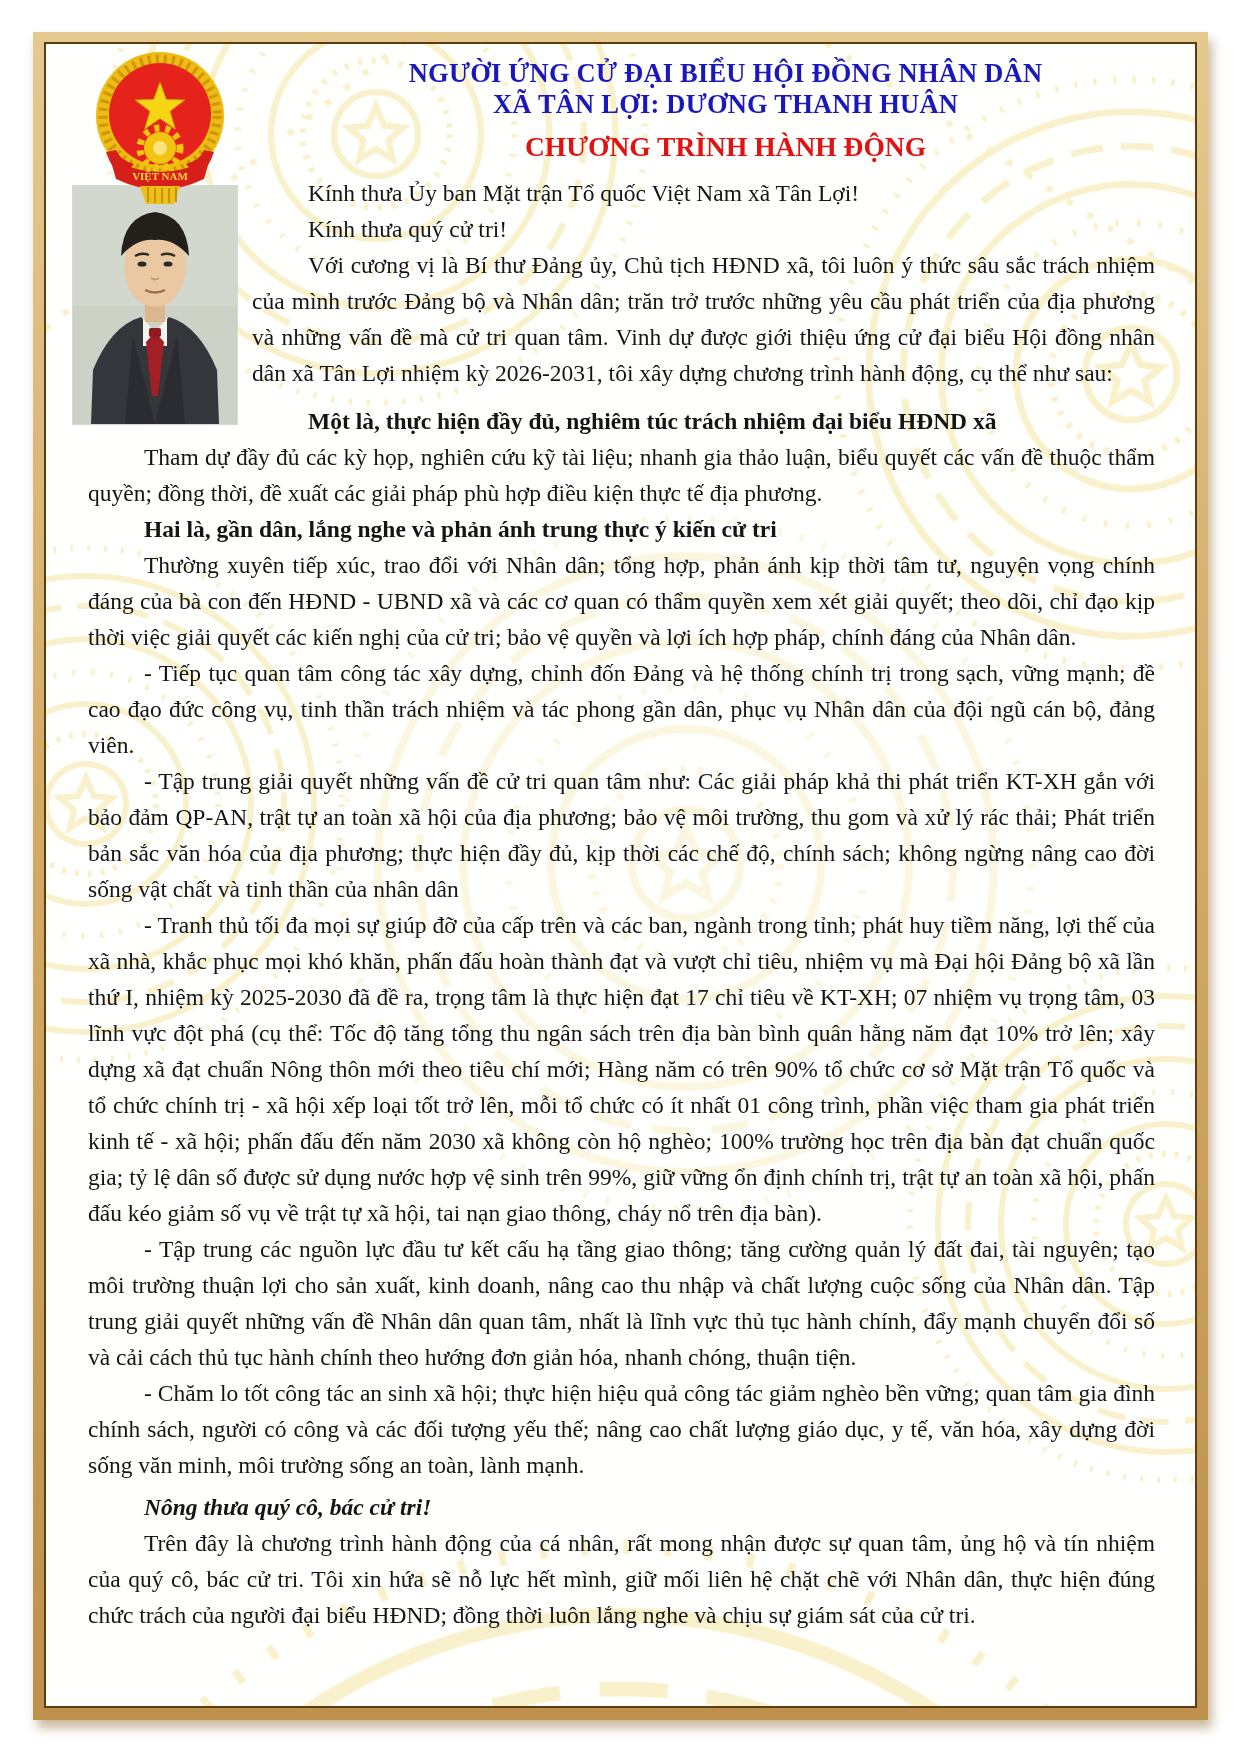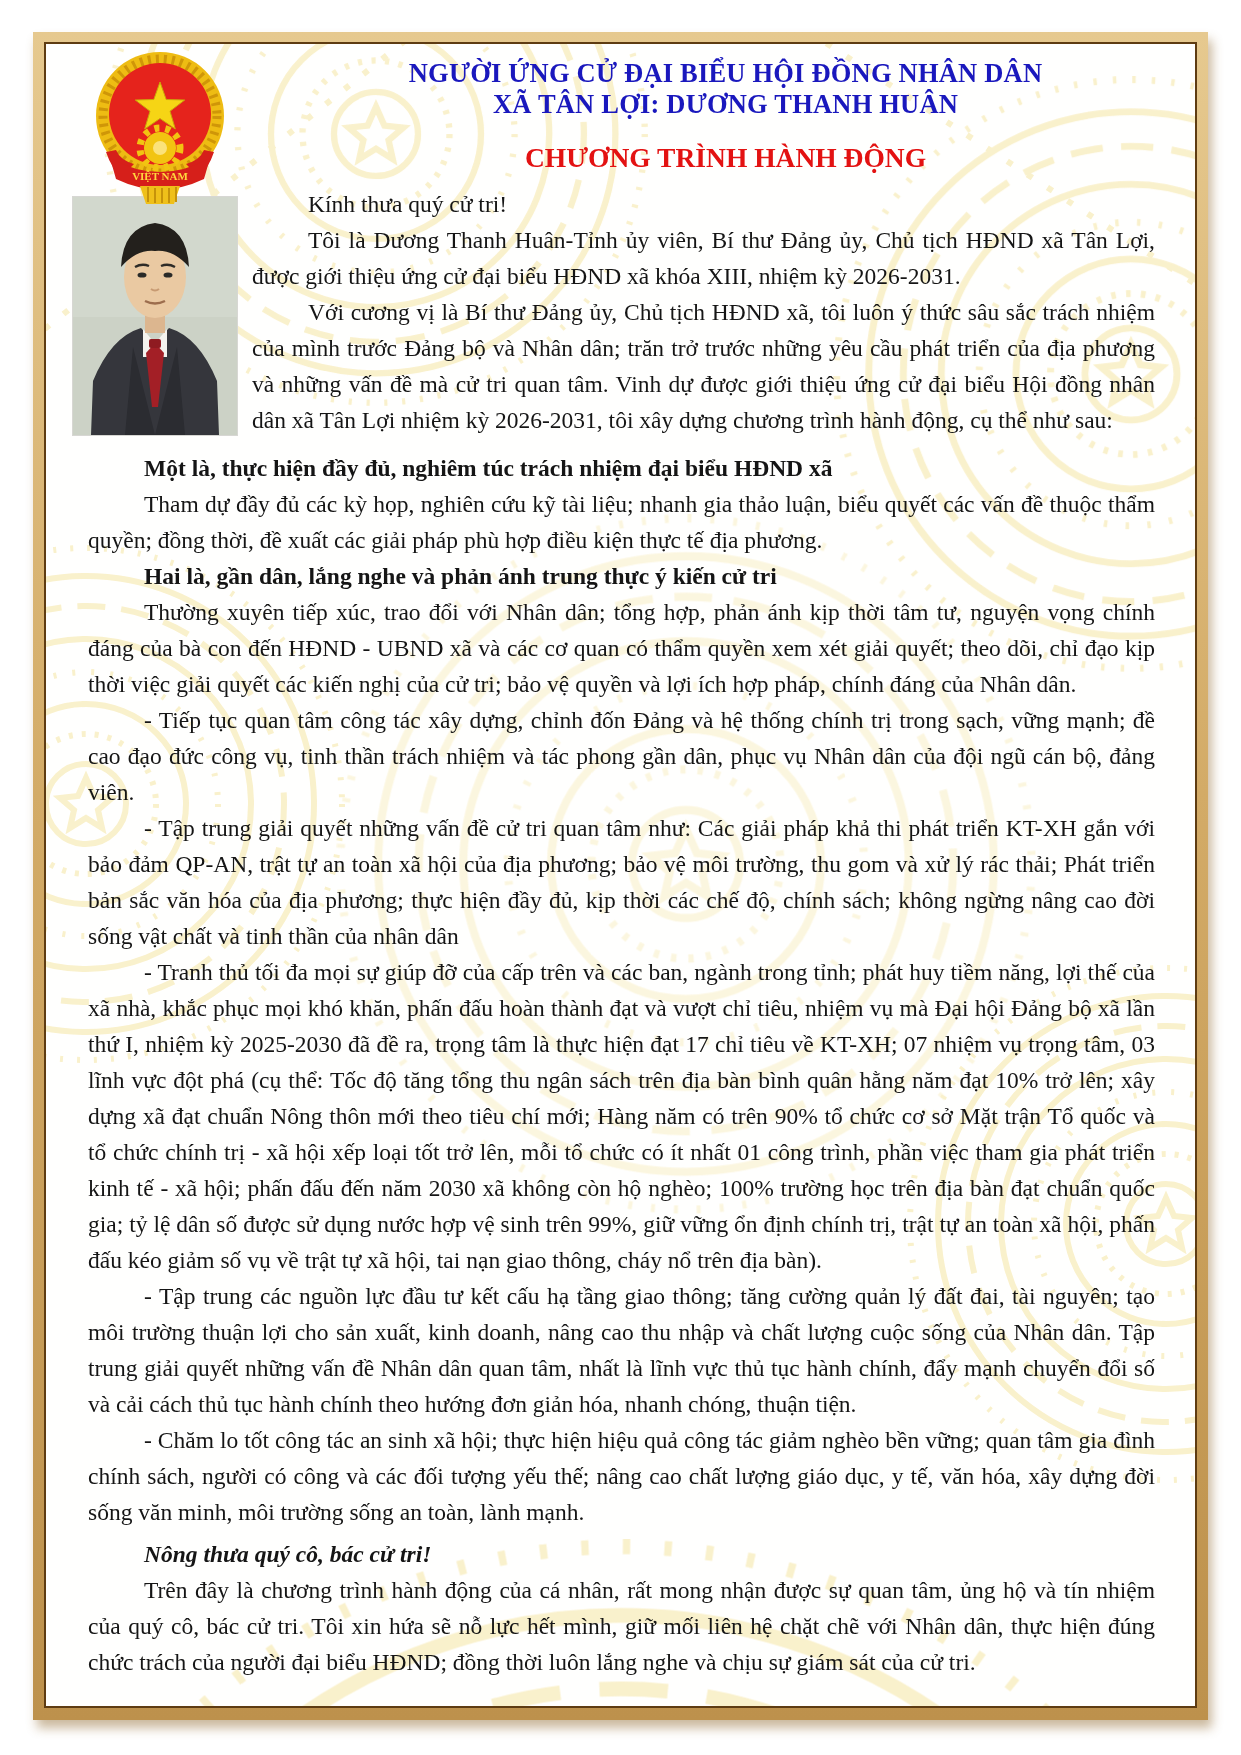--- a/index.html
+++ b/index.html
@@ -16,21 +16,21 @@
   .page{
     position:absolute;left:11px;top:10px;right:11px;bottom:12px;
     background:#fffffe;border:2px solid #5e3c12;overflow:hidden;
   }
   .wm{position:absolute;left:0;top:0;pointer-events:none;}
   .wl{fill:none;stroke:#f5e5a3;stroke-width:6;}
   .content{position:relative;z-index:2;}
   .emblem{position:absolute;left:46px;top:2px;width:136px;height:160px;}
   header{padding:14px 2px 0 212px;text-align:center;font-family:Liberation Serif, serif;}
   .t1{font-weight:bold;color:#1a18bd;font-size:26.5px;line-height:31px;letter-spacing:.2px;}
-  .t2{font-weight:bold;color:#e31212;font-size:27.5px;line-height:30px;margin-top:23px;}
+  .t2{font-weight:bold;color:#e31212;font-size:27.5px;line-height:30px;margin-top:12px;}
   .paras{
     margin-top:13px;padding:0 40px 0 42px;
     font-size:23.5px;line-height:36px;text-align:justify;
   }
   figure.photo{
     float:left;width:166px;height:240px;margin:10px 14px 4px -16px;
     border:1px solid #d7d7d3;background:#ccd2c6;box-sizing:border-box;
   }
   figure.photo svg{display:block;}
   p.para{margin:0;text-indent:56px;}
@@ -112,22 +112,22 @@
             <path d="M48,70 Q50,30 82,26 Q114,30 116,70 Q100,52 82,54 Q64,52 48,70 Z" fill="#23201c"></path>
             <ellipse cx="69" cy="78" rx="4.5" ry="2.6" fill="#2a2a28"></ellipse>
             <ellipse cx="95" cy="78" rx="4.5" ry="2.6" fill="#2a2a28"></ellipse>
             <path d="M62,70 Q69,66 76,69" stroke="#2e2b27" stroke-width="2.4" fill="none"></path>
             <path d="M88,69 Q95,66 102,70" stroke="#2e2b27" stroke-width="2.4" fill="none"></path>
             <path d="M78,92 Q82,95 86,92" stroke="#c79a72" stroke-width="2" fill="none"></path>
             <path d="M72,104 Q82,109 92,104" stroke="#9c6d4d" stroke-width="2.4" fill="none"></path>
           </svg>
         </figure>
 
+      <p class="para"><span>Kính thưa Ủy ban Mặt trận Tổ quốc Việt Nam xã Tân Lợi!</span></p>
           <p class="para"><span>Kính thưa quý cử tri!</span></p>
-          <p class="para"><span>Tôi là Dương Thanh Huân-Tỉnh ủy viên, Bí thư Đảng ủy, Chủ tịch HĐND xã Tân Lợi, được giới thiệu ứng cử đại biểu HĐND xã khóa XIII, nhiệm kỳ 2026-2031.</span></p>
           <p class="para"><span>Với cương vị là Bí thư Đảng ủy, Chủ tịch HĐND xã, tôi luôn ý thức sâu sắc trách nhiệm của mình trước Đảng bộ và Nhân dân; trăn trở trước những yêu cầu phát triển của địa phương và những vấn đề mà cử tri quan tâm. Vinh dự được giới thiệu ứng cử đại biểu Hội đồng nhân dân xã Tân Lợi nhiệm kỳ 2026-2031, tôi xây dựng chương trình hành động, cụ thể như sau:</span></p>
           <p class="para h h1"><span>Một là, thực hiện đầy đủ, nghiêm túc trách nhiệm đại biểu HĐND xã</span></p>
           <p class="para"><span>Tham dự đầy đủ các kỳ họp, nghiên cứu kỹ tài liệu; nhanh gia thảo luận, biểu quyết các vấn đề thuộc thẩm quyền; đồng thời, đề xuất các giải pháp phù hợp điều kiện thực tế địa phương.</span></p>
           <p class="para h"><span>Hai là, gần dân, lắng nghe và phản ánh trung thực ý kiến cử tri</span></p>
           <p class="para"><span>Thường xuyên tiếp xúc, trao đổi với Nhân dân; tổng hợp, phản ánh kịp thời tâm tư, nguyện vọng chính đáng của bà con đến HĐND - UBND xã và các cơ quan có thẩm quyền xem xét giải quyết; theo dõi, chỉ đạo kịp thời việc giải quyết các kiến nghị của cử tri; bảo vệ quyền và lợi ích hợp pháp, chính đáng của Nhân dân.</span></p>
           <p class="para"><span>- Tiếp tục quan tâm công tác xây dựng, chỉnh đốn Đảng và hệ thống chính trị trong sạch, vững mạnh; đề cao đạo đức công vụ, tinh thần trách nhiệm và tác phong gần dân, phục vụ Nhân dân của đội ngũ cán bộ, đảng viên.</span></p>
           <p class="para"><span>- Tập trung giải quyết những vấn đề cử tri quan tâm như: Các giải pháp khả thi phát triển KT-XH gắn với bảo đảm QP-AN, trật tự an toàn xã hội của địa phương; bảo vệ môi trường, thu gom và xử lý rác thải; Phát triển bản sắc văn hóa của địa phương; thực hiện đầy đủ, kịp thời các chế độ, chính sách; không ngừng nâng cao đời sống vật chất và tinh thần của nhân dân</span></p>
           <p class="para"><span>- Tranh thủ tối đa mọi sự giúp đỡ của cấp trên và các ban, ngành trong tỉnh; phát huy tiềm năng, lợi thế của xã nhà, khắc phục mọi khó khăn, phấn đấu hoàn thành đạt và vượt chỉ tiêu, nhiệm vụ mà Đại hội Đảng bộ xã lần thứ I, nhiệm kỳ 2025-2030 đã đề ra, trọng tâm là thực hiện </span><span class="b">đạt 17 chỉ tiêu</span><span> về KT-XH; </span><span class="b">07 nhiệm vụ trọng tâm, 03 lĩnh vực đột phá</span><span> (cụ thể: Tốc độ tăng tổng thu ngân sách trên địa bàn bình quân hằng năm đạt 10% trở lên; xây dựng xã đạt chuẩn Nông thôn mới theo tiêu chí mới; Hàng năm có trên 90% tổ chức cơ sở Mặt trận Tổ quốc và tổ chức chính trị - xã hội xếp loại tốt trở lên, mỗi tổ chức có ít nhất 01 công trình, phần việc tham gia phát triển kinh tế - xã hội; phấn đấu đến năm 2030 xã không còn hộ nghèo; 100% trường học trên địa bàn đạt chuẩn quốc gia; tỷ lệ dân số được sử dụng nước hợp vệ sinh trên 99%, giữ vững ổn định chính trị, trật tự an toàn xã hội, phấn đấu kéo giảm số vụ về trật tự xã hội, tai nạn giao thông, cháy nổ trên địa bàn).</span></p>
           <p class="para"><span>- Tập trung các nguồn lực đầu tư kết cấu hạ tầng giao thông; tăng cường quản lý đất đai, tài nguyên; tạo môi trường thuận lợi cho sản xuất, kinh doanh, nâng cao thu nhập và chất lượng cuộc sống của Nhân dân. Tập trung giải quyết những vấn đề Nhân dân quan tâm, nhất là lĩnh vực thủ tục hành chính, đẩy mạnh chuyển đổi số và cải cách thủ tục hành chính theo hướng đơn giản hóa, nhanh chóng, thuận tiện.</span></p>
           <p class="para"><span>- Chăm lo tốt công tác an sinh xã hội; thực hiện hiệu quả công tác giảm nghèo bền vững; quan tâm gia đình chính sách, người có công và các đối tượng yếu thế; nâng cao chất lượng giáo dục, y tế, văn hóa, xây dựng đời sống văn minh, môi trường sống an toàn, lành mạnh.</span></p>

